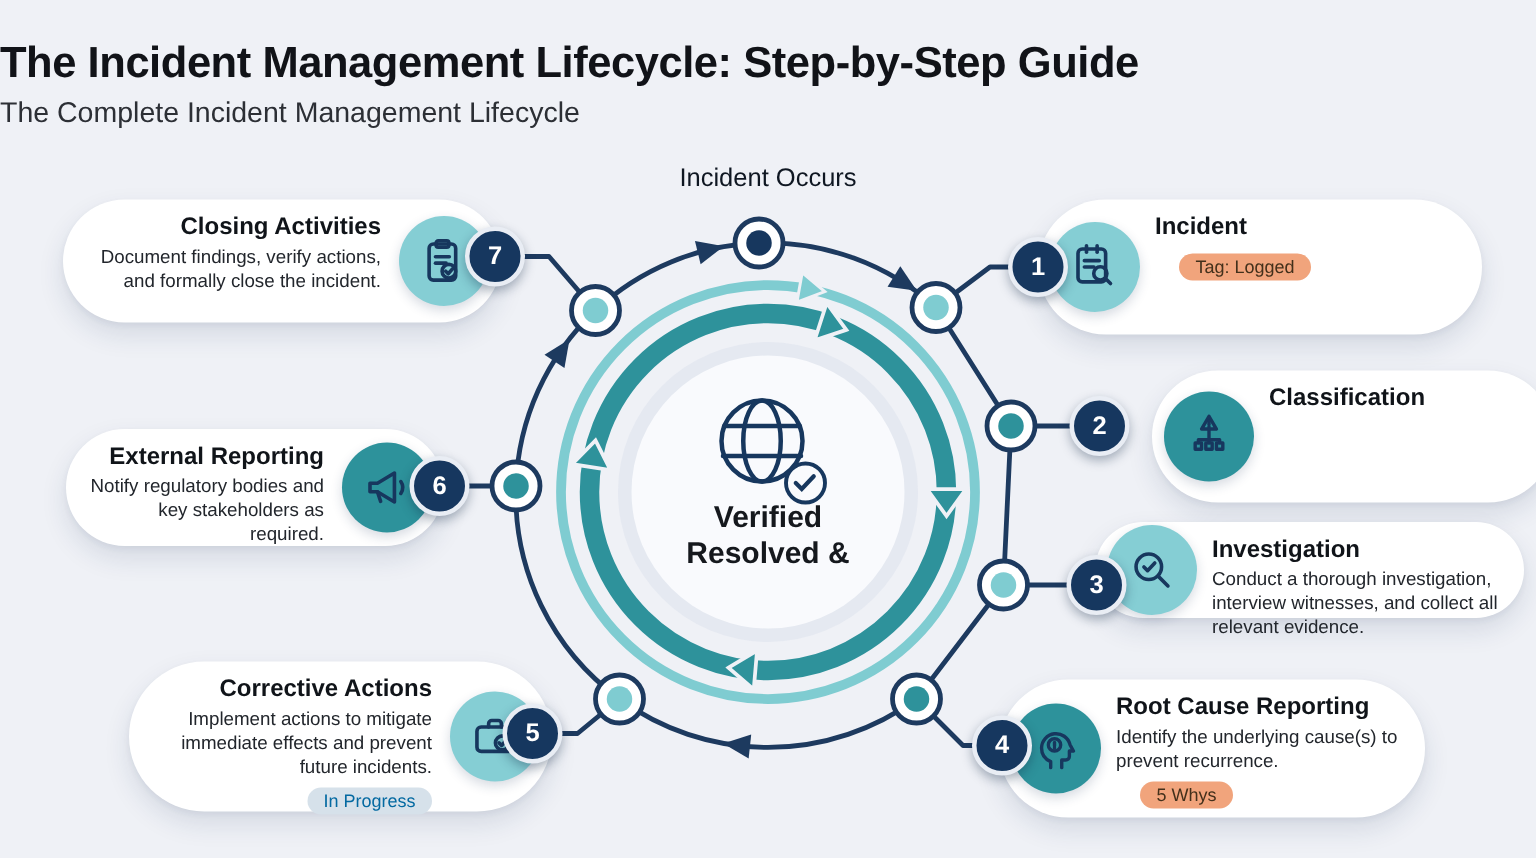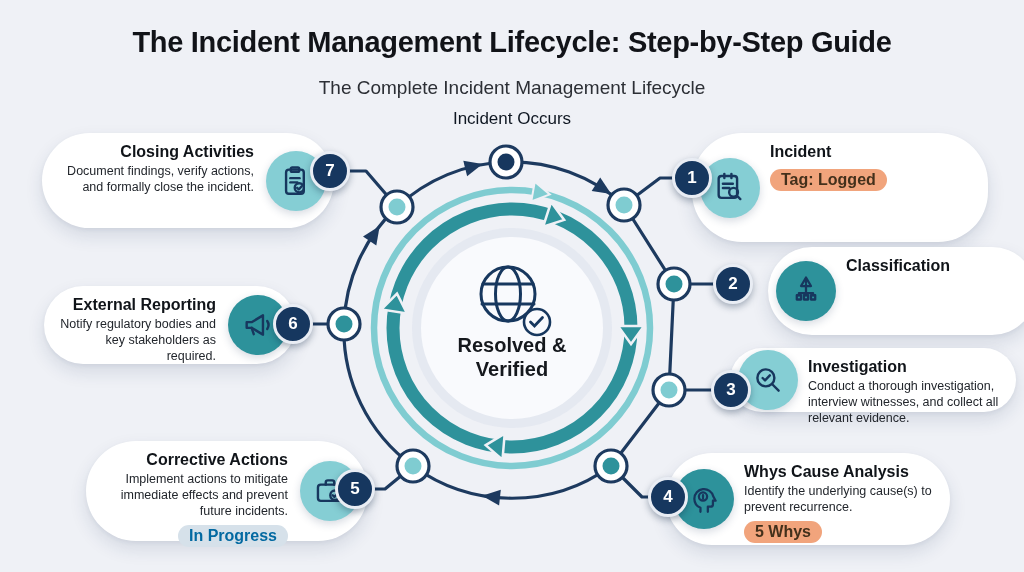--- a/index.html
+++ b/index.html
@@ -3,26 +3,26 @@
 <meta charset="utf-8">
 <style>
   html,body{margin:0;padding:0;}
   body{
     width:1024px;height:572px;
     background:#eff1f6;
     font-family:"Liberation Sans",sans-serif;
     overflow:hidden;
   }
   .stage{position:relative;width:1024px;height:572px;background:#eff1f6;}
-  .hdr{position:absolute;left:0;top:26px;width:1024px;text-align:center;}
+  .hdr{position:absolute;left:0;top:26px;width:1024px;}
   .hdr h1{
     margin:0;font-size:29px;font-weight:700;color:#111318;letter-spacing:-.3px;
   }
   .hdr .sub{
-    margin-top:18px;font-size:19px;font-weight:400;color:#2c2f35;
+    margin-top:6px;font-size:19px;font-weight:400;color:#2c2f35;
   }
   .top-label{
     position:absolute;left:392px;top:109px;width:240px;text-align:center;
     font-size:17px;font-weight:400;color:#0f1722;
   }
   .center-text{
     position:absolute;left:412px;top:334px;width:200px;text-align:center;
     font-size:20px;font-weight:700;color:#15181d;line-height:1.18;
   }
   svg.diagram{position:absolute;left:0;top:0;}
@@ -30,21 +30,21 @@
     position:absolute;background:#ffffff;border-radius:50px;
     box-shadow:0 8px 18px rgba(28,52,88,.12), 0 2px 4px rgba(28,52,88,.06);
     box-sizing:border-box;
   }
   .card.right{padding:10px 10px 8px 78px;text-align:left;}
   .card.left{padding:10px 80px 8px 12px;text-align:right;}
   .card .title{font-size:16px;font-weight:700;color:#101419;margin:0 0 3px 0;}
   .card .desc{font-size:12.5px;color:#22262c;line-height:1.27;margin:0;}
   .badge{
     display:inline-block;margin-top:5px;padding:2px 11px;border-radius:12px;
-    font-size:16px;font-weight:700;
+    font-size:12px;font-weight:400;margin-left:16px;
   }
   .badge--orange{background:#f1a47c;color:#43301b;}
   .badge--blue{background:#d6e1ea;color:#0369a1;}
   .icon-circle{
     position:absolute;top:50%;transform:translateY(-50%);
     width:60px;height:60px;border-radius:50%;
     display:flex;align-items:center;justify-content:center;
     box-shadow:0 3px 8px rgba(28,52,88,.18);
   }
   .card.right .icon-circle{left:8px;}
@@ -143,25 +143,25 @@
         </g>
       <g>
           <circle cx="397" cy="207" r="16" fill="#ffffff"></circle>
           <circle cx="397" cy="207" r="8.5" fill="#7fccd1" stroke="none"></circle>
         </g>
     </g>
   </svg>
 
   <div class="top-label">Incident Occurs</div>
   <div class="center-text">
+    <div>Verified</div>
     <div>Resolved &amp;</div>
-    <div>Verified</div>
-  </div>
-
-  <div class="card right" style="left:692px;top:133px;width:296px;height:109px;">
+  </div>
+
+  <div class="card right" style="left:692px;top:133px;width:296px;height:90px;">
     <span class="icon-circle icon-circle--light">
       <svg width="34" height="34" viewBox="0 0 24 24" fill="none" stroke="#17375e" stroke-width="1.7" stroke-linecap="round" stroke-linejoin="round">
         <rect x="4" y="3.5" width="13" height="15.5" rx="2"></rect>
         <line x1="8" y1="2" x2="8" y2="5"></line>
           <line x1="13" y1="2" x2="13" y2="5"></line>
         <line x1="7" y1="9" x2="14" y2="9"></line>
           <line x1="7" y1="12" x2="11.5" y2="12"></line>
         <circle cx="14.5" cy="15" r="3.1"></circle>
           <line x1="16.8" y1="17.3" x2="19.3" y2="19.8"></line>
       </svg>
@@ -200,21 +200,21 @@
 
   <div class="card right" style="left:666px;top:453px;width:284px;height:92px;">
     <span class="icon-circle icon-circle--dark">
       <svg width="34" height="34" viewBox="0 0 24 24" fill="none" stroke="#17375e" stroke-width="1.6" stroke-linecap="round" stroke-linejoin="round">
         <path d="M9.5 21 v-2.8 c-2.8-1.2 -4.3-3.6 -4.3-6.4 a6.8 6.8 0 0 1 13.4 -1.6 l1.6 3 h-1.9 v2.6 c0 .9 -.8 1.6 -1.7 1.6 h-1.9 V21"></path>
         <circle cx="11.3" cy="10.3" r="2.9"></circle>
         <line x1="11.3" y1="9.2" x2="11.3" y2="10.8"></line>
           <line x1="11.3" y1="11.7" x2="11.3" y2="11.8"></line>
       </svg>
     </span>
-    <p class="title">Whys Cause Analysis</p>
+    <p class="title">Root Cause Reporting</p>
     <p class="desc">Identify the underlying cause(s) to prevent recurrence.</p>
     <span class="badge badge--orange">5 Whys</span>
   </div>
 
   <div class="card left" style="left:86px;top:441px;width:282px;height:100px;">
     <span class="icon-circle icon-circle--light">
       <svg width="34" height="34" viewBox="0 0 24 24" fill="none" stroke="#17375e" stroke-width="1.7" stroke-linecap="round" stroke-linejoin="round">
         <rect x="3.5" y="7.5" width="17" height="11.5" rx="2"></rect>
         <path d="M9 7.5 V6 a1.5 1.5 0 0 1 1.5 -1.5 h3 a1.5 1.5 0 0 1 1.5 1.5 v1.5"></path>
         <circle cx="15.5" cy="15" r="3.3" fill="#85ced4"></circle>
@@ -231,21 +231,21 @@
       <svg width="34" height="34" viewBox="0 0 24 24" fill="none" stroke="#17375e" stroke-width="1.7" stroke-linecap="round" stroke-linejoin="round">
         <path d="M4 10 h3.5 l8 -4.8 v13.6 l-8 -4.8 H4 Z"></path>
         <line x1="7.5" y1="14" x2="9" y2="18.5"></line>
         <path d="M18.5 9.2 a5 5 0 0 1 0 5.6"></path>
       </svg>
     </span>
     <p class="title">External Reporting</p>
     <p class="desc">Notify regulatory bodies and key stakeholders as required.</p>
   </div>
 
-  <div class="card left" style="left:42px;top:133px;width:292px;height:95px;">
+  <div class="card left" style="left:42px;top:133px;width:292px;height:82px;">
     <span class="icon-circle icon-circle--light">
       <svg width="34" height="34" viewBox="0 0 24 24" fill="none" stroke="#17375e" stroke-width="1.7" stroke-linecap="round" stroke-linejoin="round">
         <rect x="5" y="4" width="12.5" height="17" rx="2"></rect>
         <rect x="8.3" y="2.5" width="6" height="3" rx="1"></rect>
         <line x1="8" y1="10" x2="14.5" y2="10"></line>
           <line x1="8" y1="13" x2="13" y2="13"></line>
         <circle cx="14.3" cy="16.8" r="3.2" fill="#85ced4"></circle>
         <path d="M12.8 16.8 l1.2 1.2 l2 -2.3"></path>
       </svg>
     </span>

